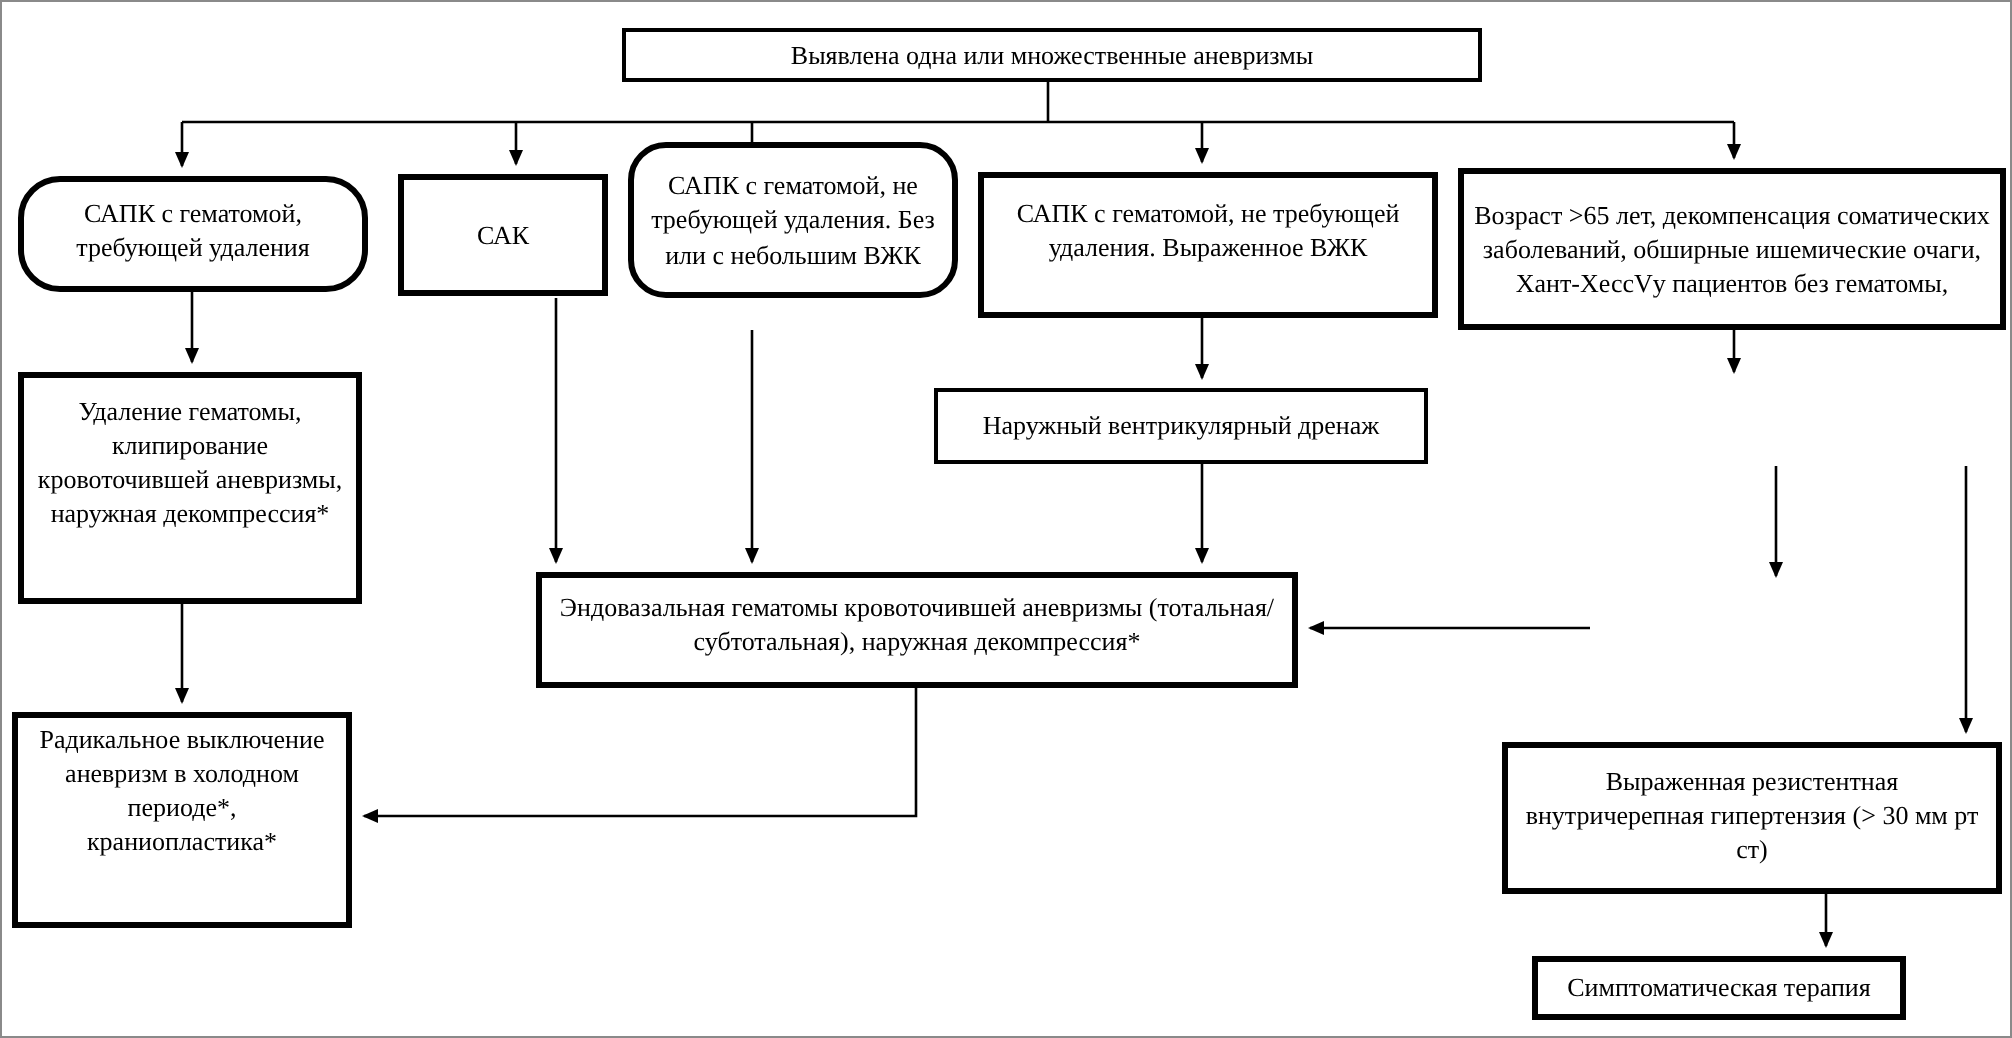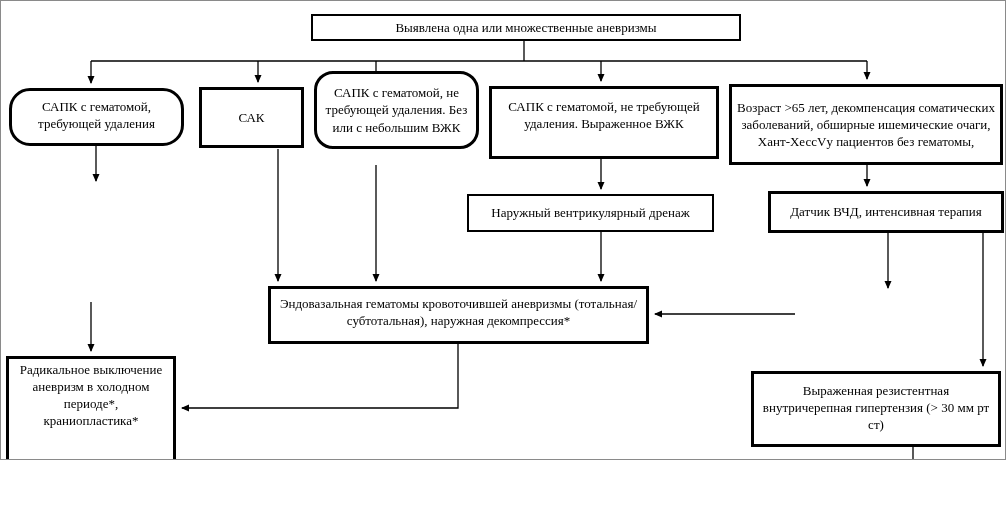--- a/index.html
+++ b/index.html
@@ -1,18 +1,18 @@
 <!DOCTYPE html>
 <html><head>
 <meta charset="utf-8">
 <style>
   html,body{margin:0;padding:0;background:#ffffff;}
   .canvas{
     position:relative;
-    width:1006px;height:460px;
+    width:1006px;height:519px;
     background:#ffffff;
     border:1px solid #8a8a8a;
     box-sizing:border-box;
     overflow:hidden;
     font-family:"Liberation Serif","DejaVu Serif",serif;
   }
   .connectors{position:absolute;left:0;top:0;width:1006px;height:519px;}
   .node{
     position:absolute;
     box-sizing:border-box;
@@ -82,28 +82,28 @@
   </div>
 
   <div class="node v-top" style="left:488px;top:85px;width:230px;height:73px;padding-top:9px;">
     <span class="txt">САПК с гематомой, не требующей удаления. Выраженное ВЖК</span>
   </div>
 
   <div class="node" style="left:728px;top:83px;width:274px;height:81px;padding:4px 4px;">
     <span class="txt">Возраст &gt;65 лет, декомпенсация соматических заболеваний, обширные ишемические очаги, Хант-ХессVу пациентов без гематомы,</span>
   </div>
 
+  <div class="node v-top" style="left:8px;top:185px;width:172px;height:116px;padding-top:8px;">
+    <span class="txt">Удаление гематомы, клипирование кровоточившей аневризмы, наружная декомпрессия*</span>
+  </div>
 
   <div class="node thin" style="left:466px;top:193px;width:247px;height:38px;">
     <span class="txt">Наружный вентрикулярный дренаж</span>
   </div>
 
-  <div class="node" style="left:767px;top:190px;width:236px;height:42px;">
-    <span class="txt">Датчик ВЧД, интенсивная терапия</span>
-  </div>
 
   <div class="node v-top" style="left:267px;top:285px;width:381px;height:58px;padding-top:6px;">
     <span class="txt">Эндовазальная гематомы кровоточившей аневризмы (тотальная/субтотальная), наружная декомпрессия*</span>
   </div>
 
 
   <div class="node v-top" style="left:5px;top:355px;width:170px;height:108px;">
     <span class="txt">Радикальное выключение аневризм в холодном периоде*, краниопластика*</span>
   </div>
 

